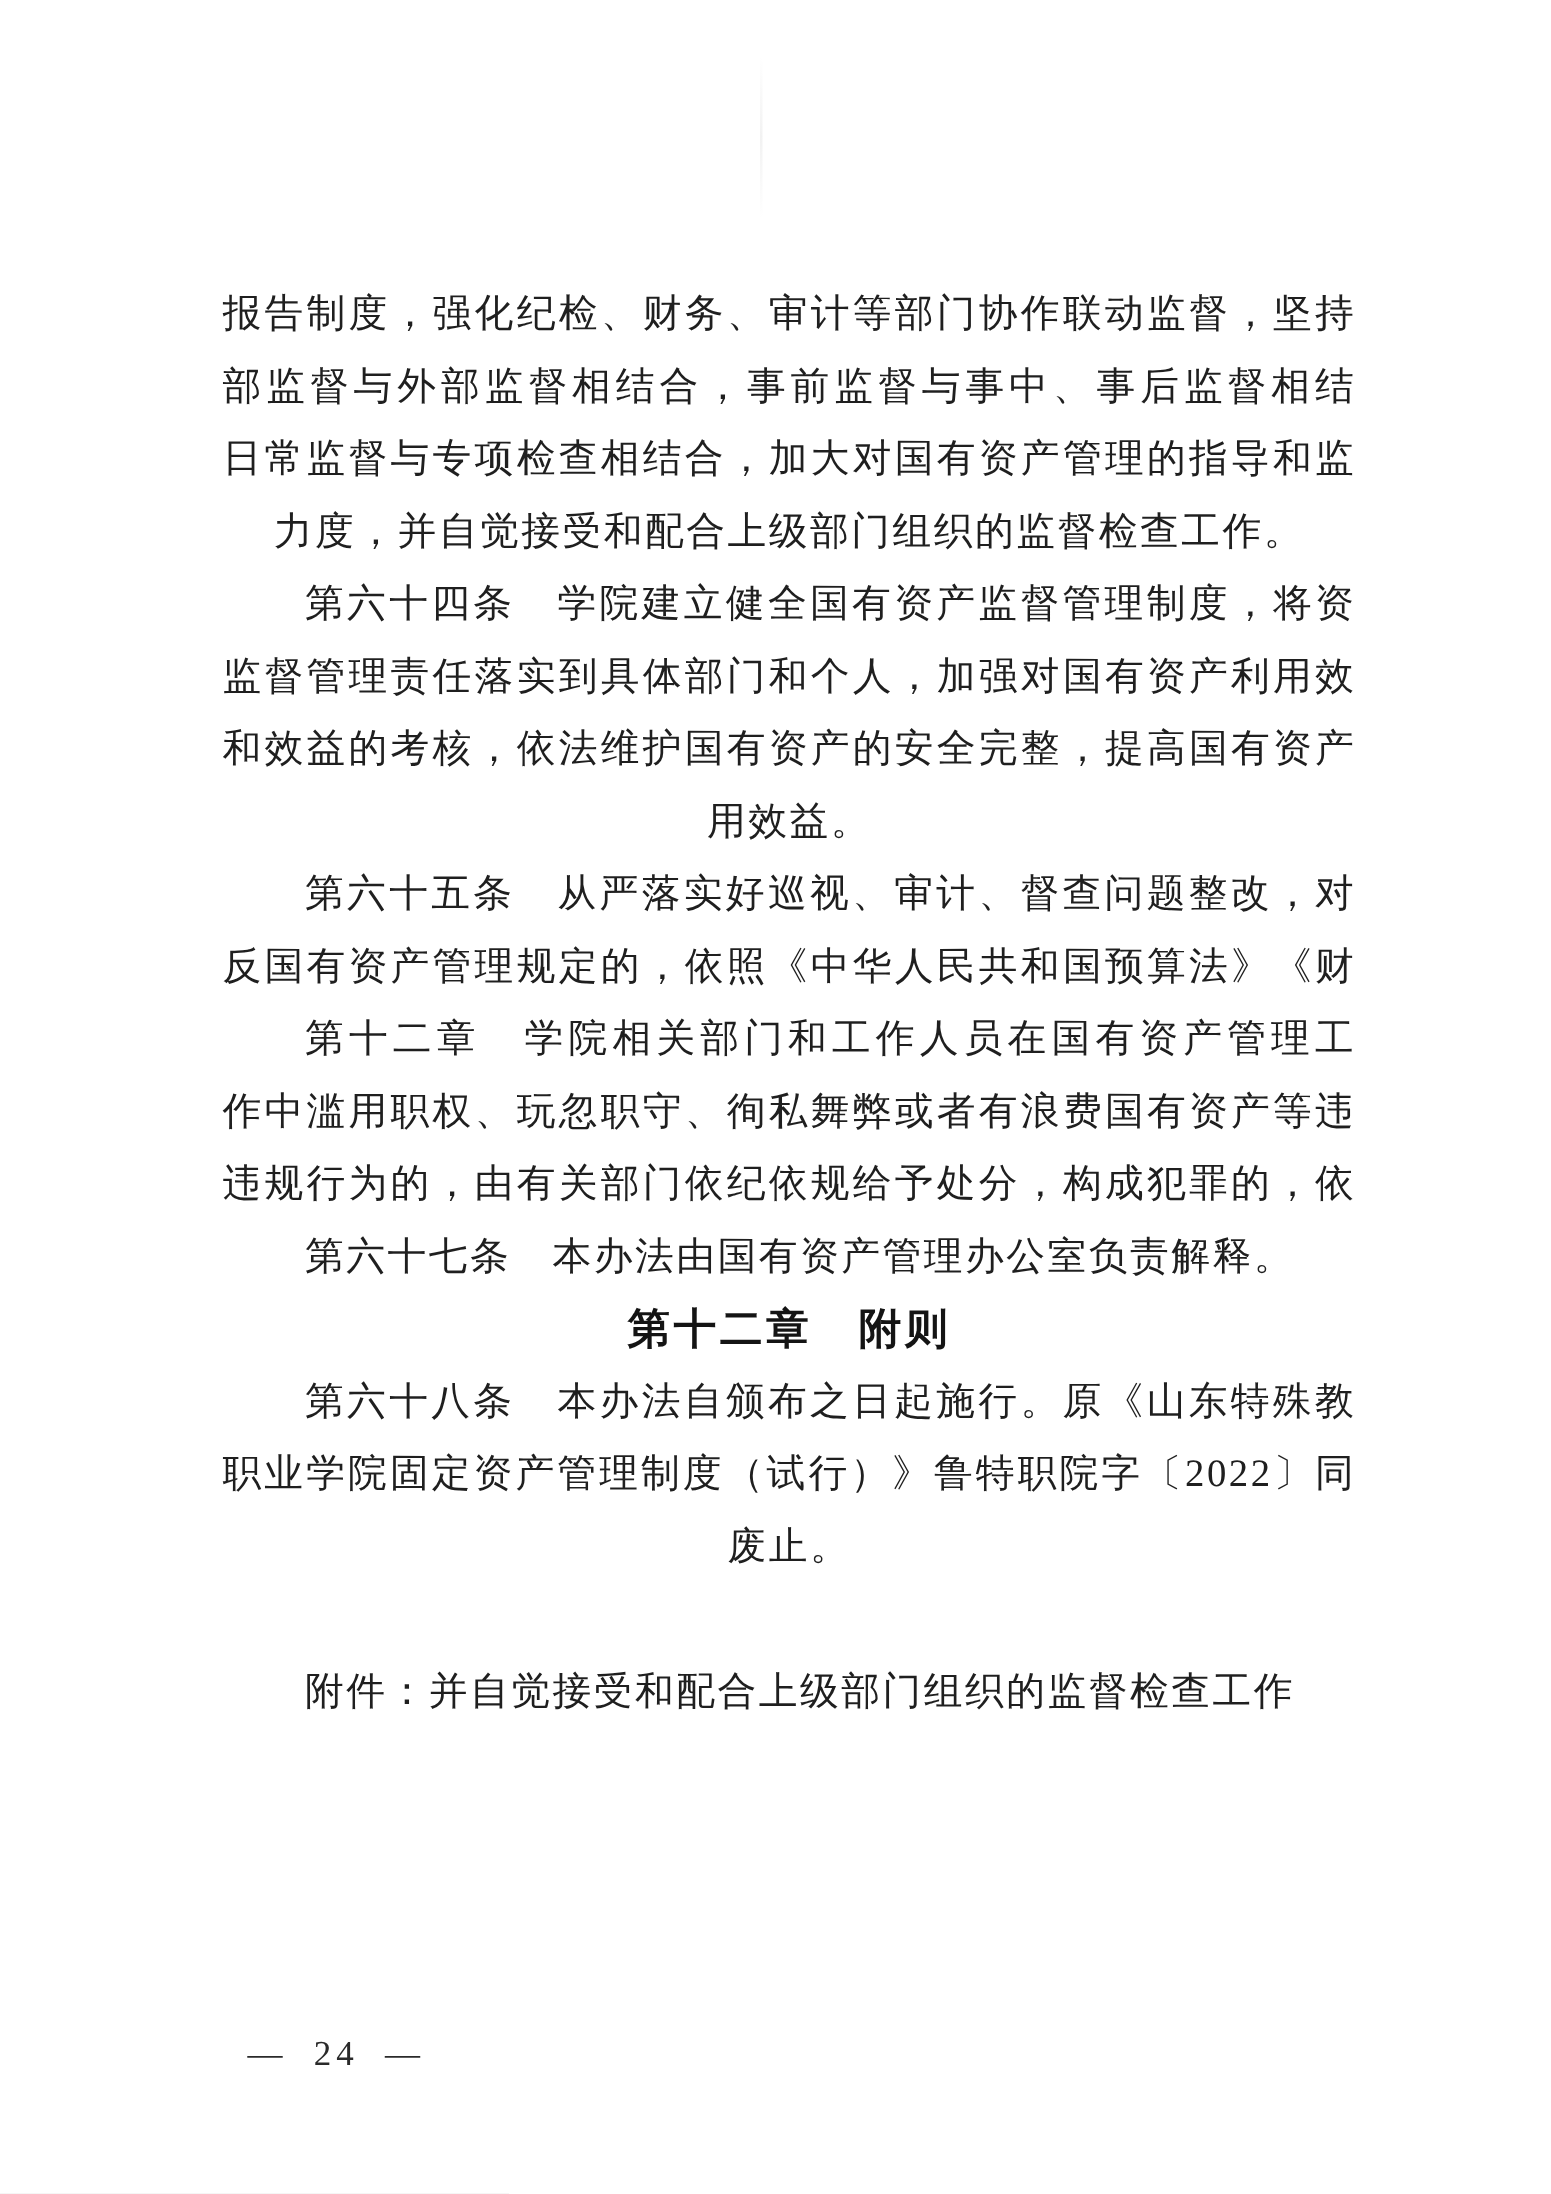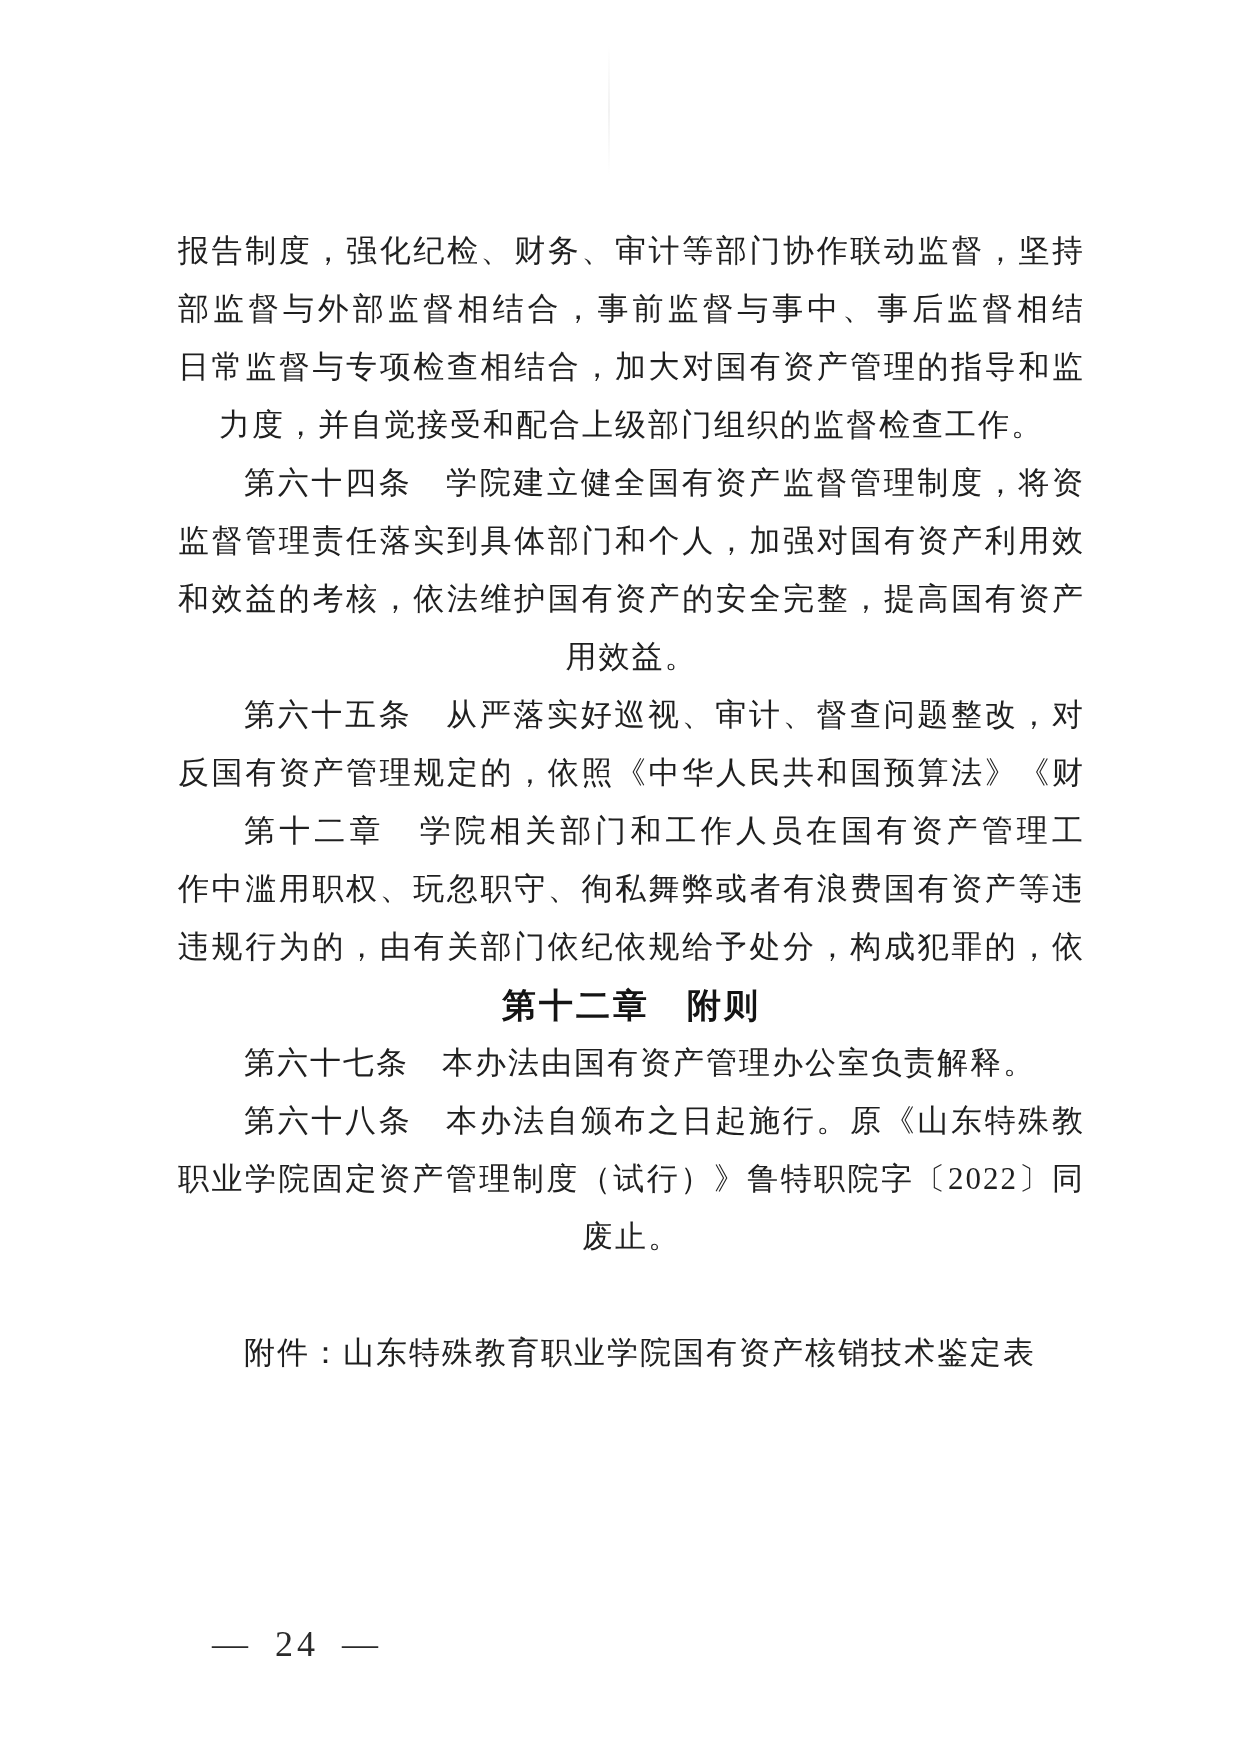--- a/index.html
+++ b/index.html
@@ -57,25 +57,25 @@
   }
   .line.attachment {
     text-indent: 66px;
     text-align: left;
   }
   .line.empty {
     
   }
   .page-number {
     position: absolute;
-    left: 212px;
+    left: 198px;
     top: 1622px;
     height: 44px;
     line-height: 44px;
-    font-size: 36px;
+    font-size: 28px;
     letter-spacing: 4px;
     word-spacing: 10px;
     color: #2a2a2a;
   }
   
   .scan-artifact {
     position: absolute;
     left: 608px;
     top: 45px;
     width: 2px;
@@ -95,22 +95,22 @@
       <div class="line short">力度，并自觉接受和配合上级部门组织的监督检查工作。</div>
       <div class="line indent-full">第六十四条　学院建立健全国有资产监督管理制度，将资产</div>
       <div class="line full">监督管理责任落实到具体部门和个人，加强对国有资产利用效率</div>
       <div class="line full">和效益的考核，依法维护国有资产的安全完整，提高国有资产使</div>
       <div class="line short">用效益。</div>
       <div class="line indent-full">第六十五条　从严落实好巡视、审计、督查问题整改，对违</div>
       <div class="line full">反国有资产管理规定的，依照《中华人民共和国预算法》《财政</div>
       <div class="line indent-full">第十二章　学院相关部门和工作人员在国有资产管理工</div>
       <div class="line full">作中滥用职权、玩忽职守、徇私舞弊或者有浪费国有资产等违纪</div>
       <div class="line full">违规行为的，由有关部门依纪依规给予处分，构成犯罪的，依法</div>
+      <div class="line indent-short">第六十七条　本办法由国有资产管理办公室负责解释。</div>
       <div class="line heading">第十二章　附则</div>
-      <div class="line indent-short">第六十七条　本办法由国有资产管理办公室负责解释。</div>
       <div class="line indent-full">第六十八条　本办法自颁布之日起施行。原《山东特殊教育</div>
       <div class="line full">职业学院固定资产管理制度（试行）》鲁特职院字〔2022〕同时</div>
       <div class="line short">废止。</div>
       <div class="line empty"></div>
-      <div class="line attachment">附件：山东特殊教育职业学院国有资产核销技术鉴定表</div>
+      <div class="line attachment">附件：并自觉接受和配合上级部门组织的监督检查工作</div>
     </div>
   <div class="page-number">— 24 —</div>
 </div>
 
 </body></html>

